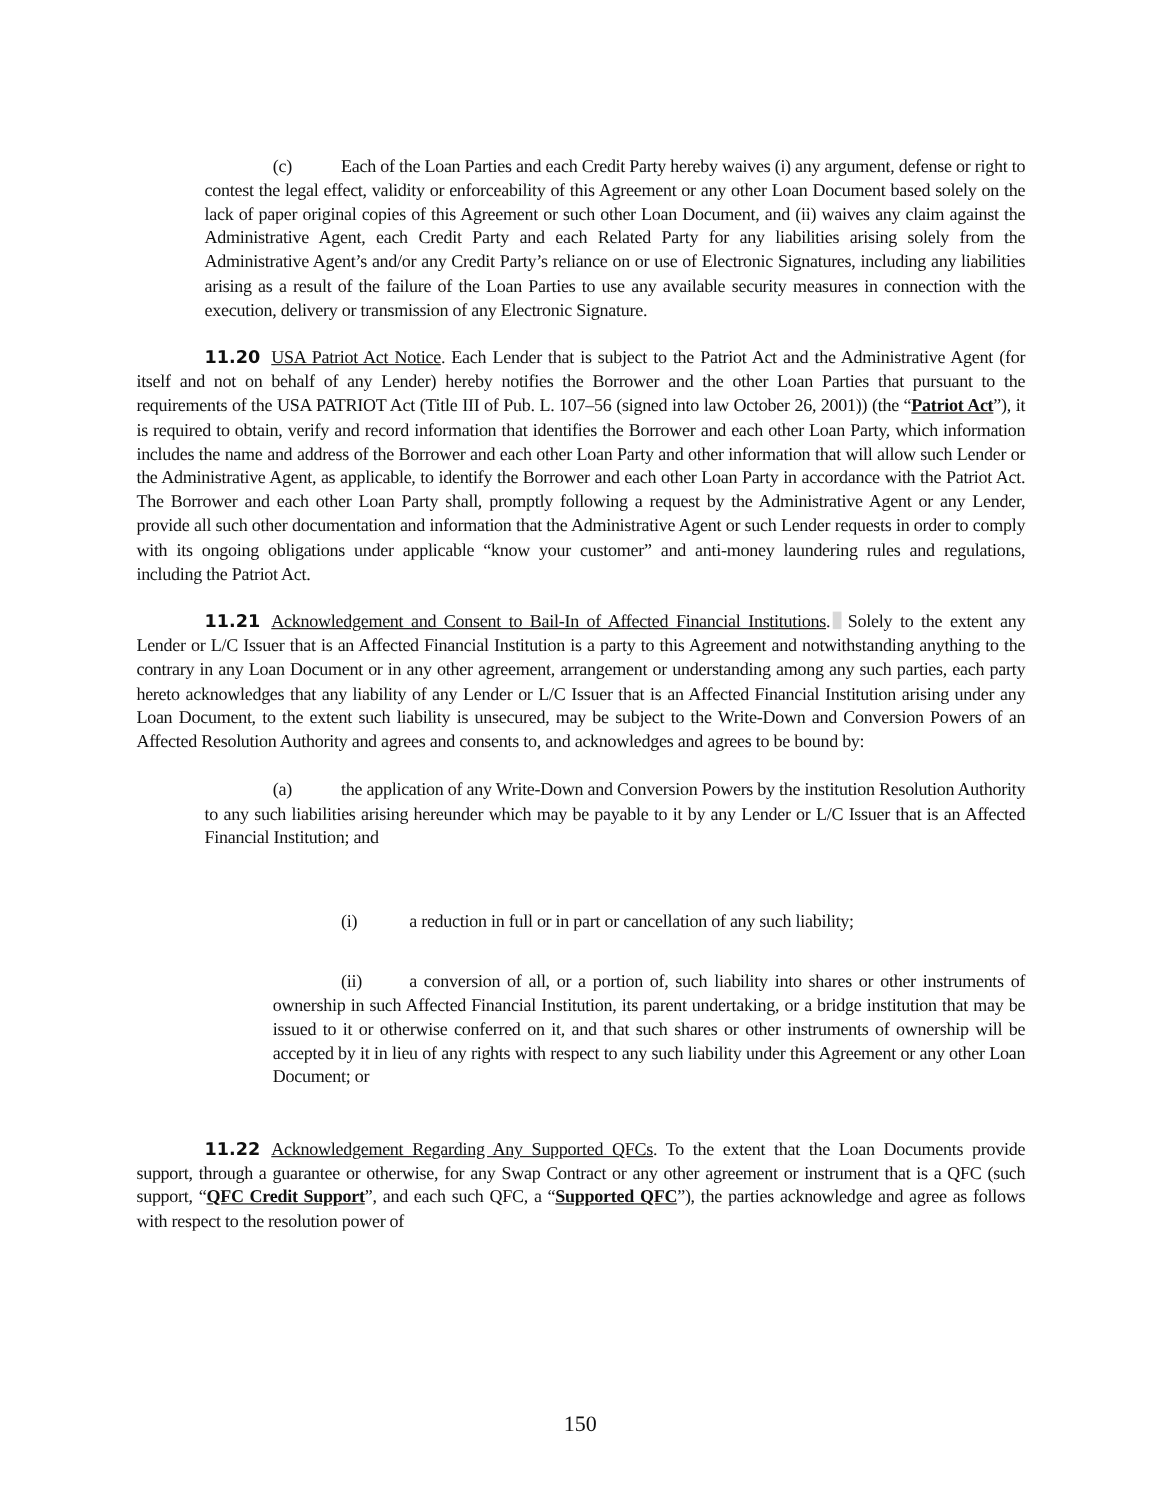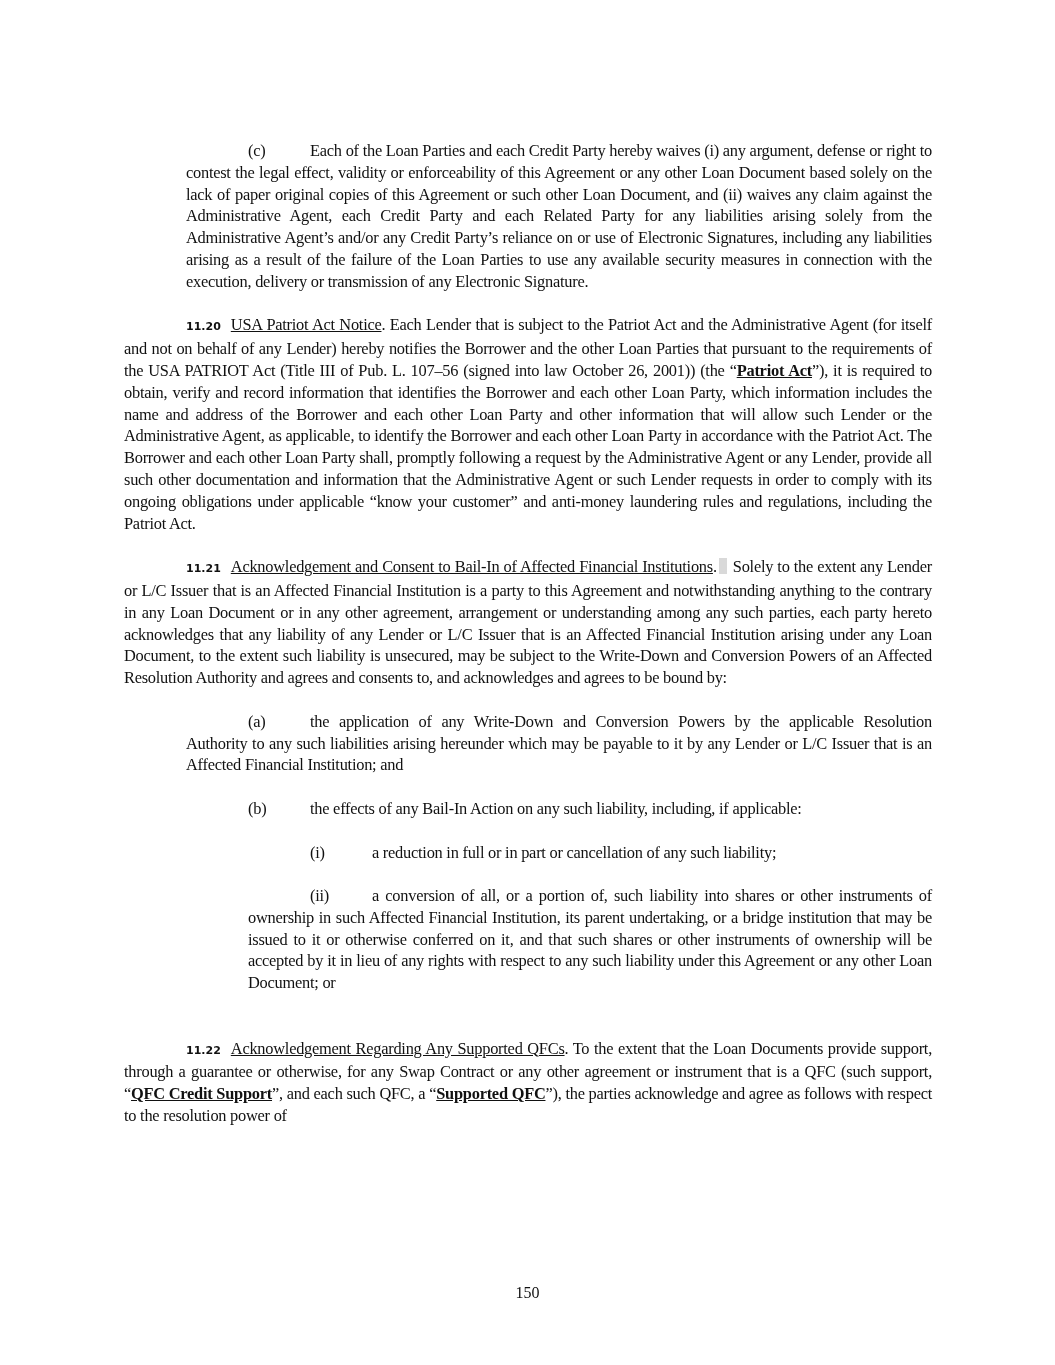--- a/index.html
+++ b/index.html
@@ -6,56 +6,55 @@
     body {
       width: 1055px; height: 1365px; position: relative; overflow: hidden;
       font-family: "Liberation Serif", serif; color: #111111;
     }
     .page { position: absolute; left: 124px; top: 140px; width: 808px; }
     .para {
       font-size: 16.4px; line-height: 21.8px; text-align: justify;
       margin: 0; letter-spacing: -0.25px;
     }
     .para.ind1 { margin-left: 62px; }
-    .para.ind2 { margin-left: 124px; }
+    .para.ind2 { margin-left: 124px; margin-top: 11px; }
     .first-indent-c { text-indent: 62px; }
     .first-indent { text-indent: 62px; }
     .label { display: inline-block; width: 62px; text-indent: 0; }
-    .sec-num { font-weight: bold; font-family: "DejaVu Sans", sans-serif; font-size: 11px; letter-spacing: 0; margin-right: 10px; }
+    .sec-num { font-weight: bold; font-family: "DejaVu Sans", sans-serif; font-size: 16px; letter-spacing: 0; margin-right: 10px; }
     .sec-title { font-weight: normal; text-decoration: underline; }
     .defterm { font-weight: bold; text-decoration: underline; }
     .gap { height: 21.8px; }
     .mark { display: inline-block; width: 8px; height: 16px; background: #d9d9d9; vertical-align: -2px; margin-left: 2px; margin-right: 6px; }
     .page-number {
       position: absolute; left: 0; width: 1055px; top: 1284px; text-align: center;
-      font-size: 16px;
+      font-size: 20px;
     }
   </style>
 </head>
 <body>
 
 <div class="page">
 
   <p class="para ind1 first-indent-c"><span class="label">(c)</span><span>Each of the Loan Parties and each Credit Party hereby waives (i) any argument, defense or right to contest the legal effect, validity or enforceability of this Agreement or any other Loan Document based solely on the lack of paper original copies of this Agreement or such other Loan Document, and (ii) waives any claim against the Administrative Agent, each Credit Party and each Related Party for any liabilities arising solely from the Administrative Agent’s and/or any Credit Party’s reliance on or use of Electronic Signatures, including any liabilities arising as a result of the failure of the Loan Parties to use any available security measures in connection with the execution, delivery or transmission of any Electronic Signature.</span></p>
 
   <div class="gap"></div>
 
   <p class="para first-indent"><span class="sec-num">11.20</span><span class="sec-title">USA Patriot Act Notice</span><span>.  Each Lender that is subject to the Patriot Act and the Administrative Agent (for itself and not on behalf of any Lender) hereby notifies the Borrower and the other Loan Parties that pursuant to the requirements of the USA PATRIOT Act (Title III of Pub. L. 107–56 (signed into law October 26, 2001)) (the “</span><span class="defterm">Patriot Act</span><span>”), it is required to obtain, verify and record information that identifies the Borrower and each other Loan Party, which information includes the name and address of the Borrower and each other Loan Party and other information that will allow such Lender or the Administrative Agent, as applicable, to identify the Borrower and each other Loan Party in accordance with the Patriot Act. The Borrower and each other Loan Party shall, promptly following a request by the Administrative Agent or any Lender, provide all such other documentation and information that the Administrative Agent or such Lender requests in order to comply with its ongoing obligations under applicable “know your customer” and anti-money laundering rules and regulations, including the Patriot Act.</span></p>
 
   <div class="gap"></div>
 
   <p class="para first-indent"><span class="sec-num">11.21</span><span class="sec-title">Acknowledgement and Consent to Bail-In of Affected Financial Institutions</span><span>.</span><span class="mark"></span><span>Solely to the extent any Lender or L/C Issuer that is an Affected Financial Institution is a party to this Agreement and notwithstanding anything to the contrary in any Loan Document or in any other agreement, arrangement or understanding among any such parties, each party hereto acknowledges that any liability of any Lender or L/C Issuer that is an Affected Financial Institution arising under any Loan Document, to the extent such liability is unsecured, may be subject to the Write-Down and Conversion Powers of an Affected  Resolution Authority and agrees and consents to, and acknowledges and agrees to be bound by:</span></p>
 
   <div class="gap"></div>
 
-  <p class="para ind1 first-indent"><span class="label">(a)</span><span>the application of any Write-Down and Conversion Powers by the applicable Resolution Authority to any such liabilities arising hereunder which may be payable to it by any Lender or L/C Issuer that is an Affected  Financial Institution; and</span></p>
+  <p class="para ind1 first-indent"><span class="label">(a)</span><span>the application of any Write-Down and Conversion Powers by the institution Resolution Authority to any such liabilities arising hereunder which may be payable to it by any Lender or L/C Issuer that is an Affected  Financial Institution; and</span></p>
 
   <div class="gap"></div>
 
-  <p class="para ind1 first-indent"><span class="label">(b)</span><span>the effects of any Bail-In Action on any such liability, including, if applicable:</span></p>
 
   <div class="gap"></div>
 
   <p class="para ind2 first-indent"><span class="label">(i)</span><span>a reduction in full or in part or cancellation of any such liability;</span></p>
 
   <div class="gap"></div>
 
   <p class="para ind2 first-indent"><span class="label">(ii)</span><span>a conversion of all, or a portion of, such liability into shares or other instruments of ownership in such Affected Financial Institution, its parent undertaking, or a bridge institution that may be issued to it or otherwise conferred on it, and that such shares or other instruments of ownership will be accepted by it in lieu of any rights with respect to any such liability under this Agreement or any other Loan Document; or</span></p>
 
   <div class="gap"></div>

